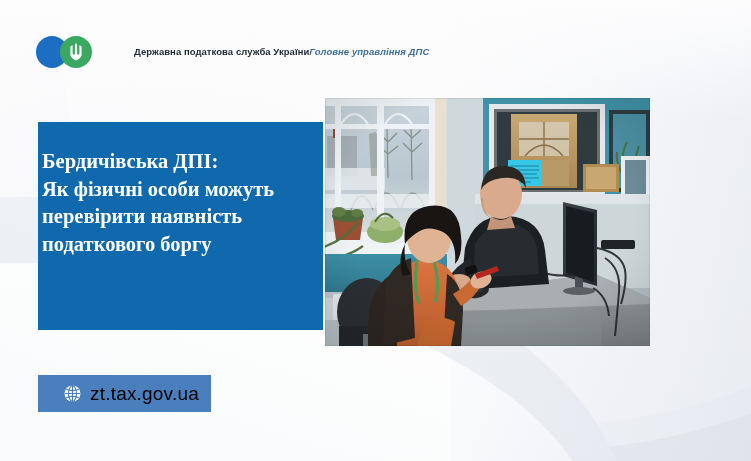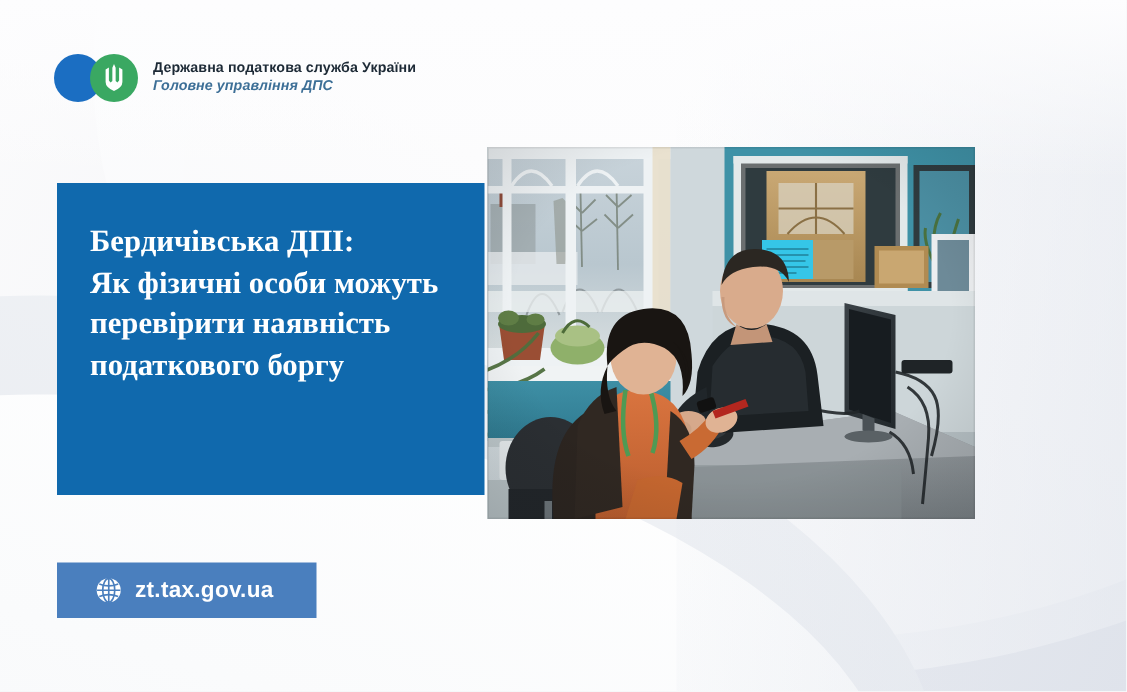--- a/index.html
+++ b/index.html
@@ -97,23 +97,24 @@
     width: 32px;
     height: 32px;
     border-radius: 50%;
   }
   .logo-circle.blue { left: 0; background: #1b6ec2; }
   .logo-circle.green { left: 24px; background: #3aa862; }
   .logo-circle.green svg { display: block; margin: 6px auto 0; }
 
   .logo-text {
     display: flex;
-    flex-direction: column;
+    flex-direction: row;
     justify-content: center;
     line-height: 1.24;
+    margin-left: 32px;
   }
   .logo-line-1 {
     font-size: 9.5px;
     font-weight: bold;
     color: #1d2a36;
     letter-spacing: .05px;
     white-space: nowrap;
   }
   .logo-line-2, .logo-line-3 {
     font-size: 9.5px;
@@ -126,21 +127,21 @@
 
   
   .title-box {
     position: absolute;
     left: 38px;
     top: 122px;
     width: 285px;
     height: 208px;
     background: #1069ad;
     box-sizing: border-box;
-    padding: 26px 18px 18px 22px;
+    padding: 26px 18px 18px 4px;
     display: flex;
     align-items: flex-start;
   }
   .title-text {
     font-family: "Liberation Serif", "DejaVu Serif", serif;
     font-weight: bold;
     font-size: 20.5px;
     line-height: 1.35;
     color: #ffffff;
     margin: 0;
@@ -168,23 +169,23 @@
     height: 37px;
     background: #4a7fbe;
     display: flex;
     align-items: center;
     gap: 9px;
     padding-left: 26px;
     box-sizing: border-box;
   }
   .globe-icon { flex: 0 0 auto; display: block; }
   .url-text {
-    font-size: 15px;
-    font-weight: bold;
-    color: #ffffff;
+    font-size: 19px;
+    font-weight: normal;
+    color: #000000;
     letter-spacing: .2px;
   }
 </style>
 </head>
 <body>
 
 <div id="banner">
 
   <div class="bg-base"></div>
   <div class="swoosh swoosh-b"></div>

